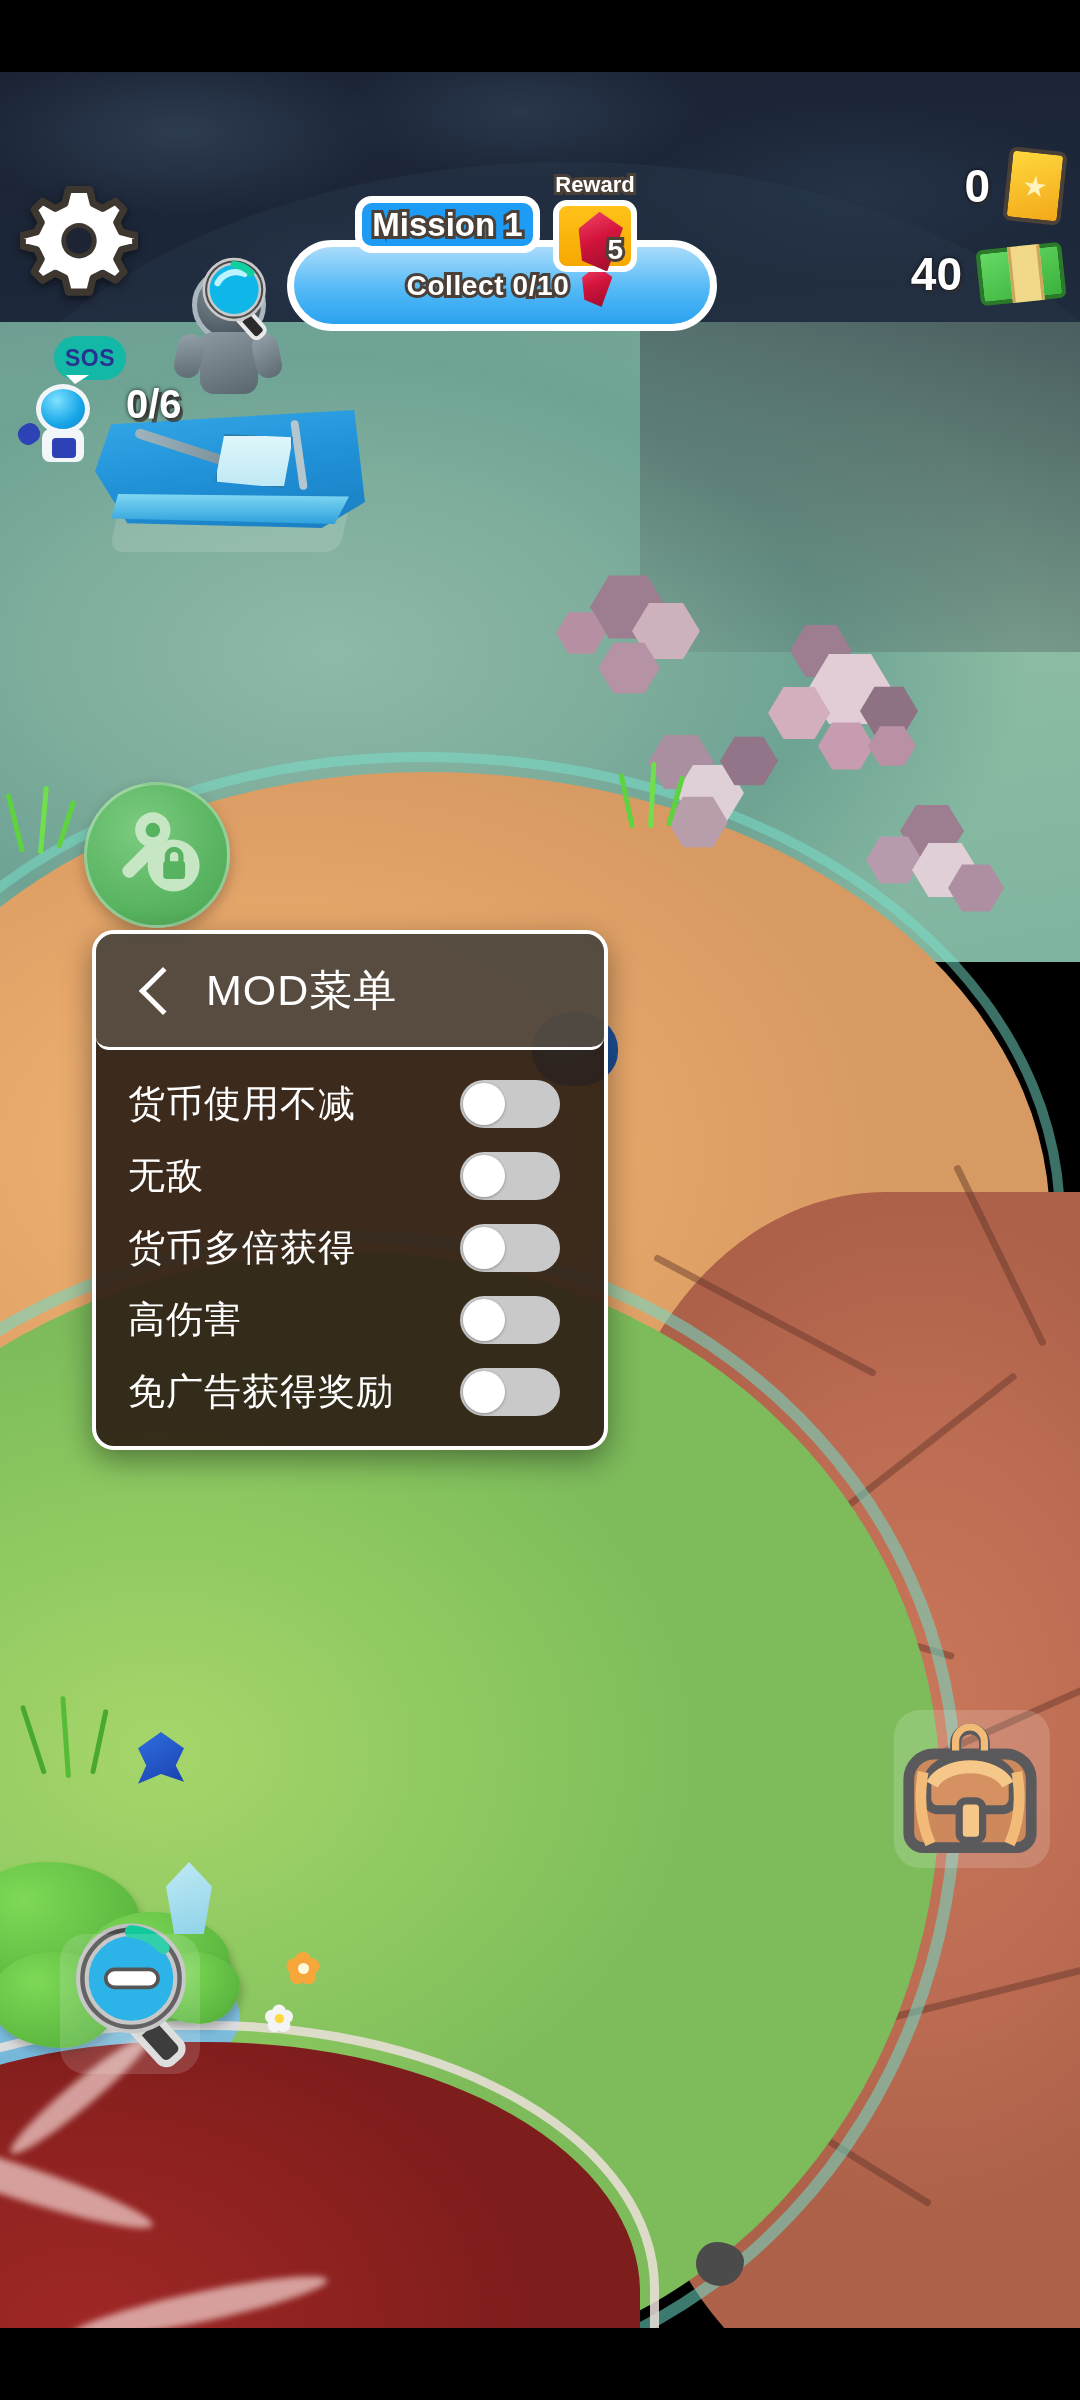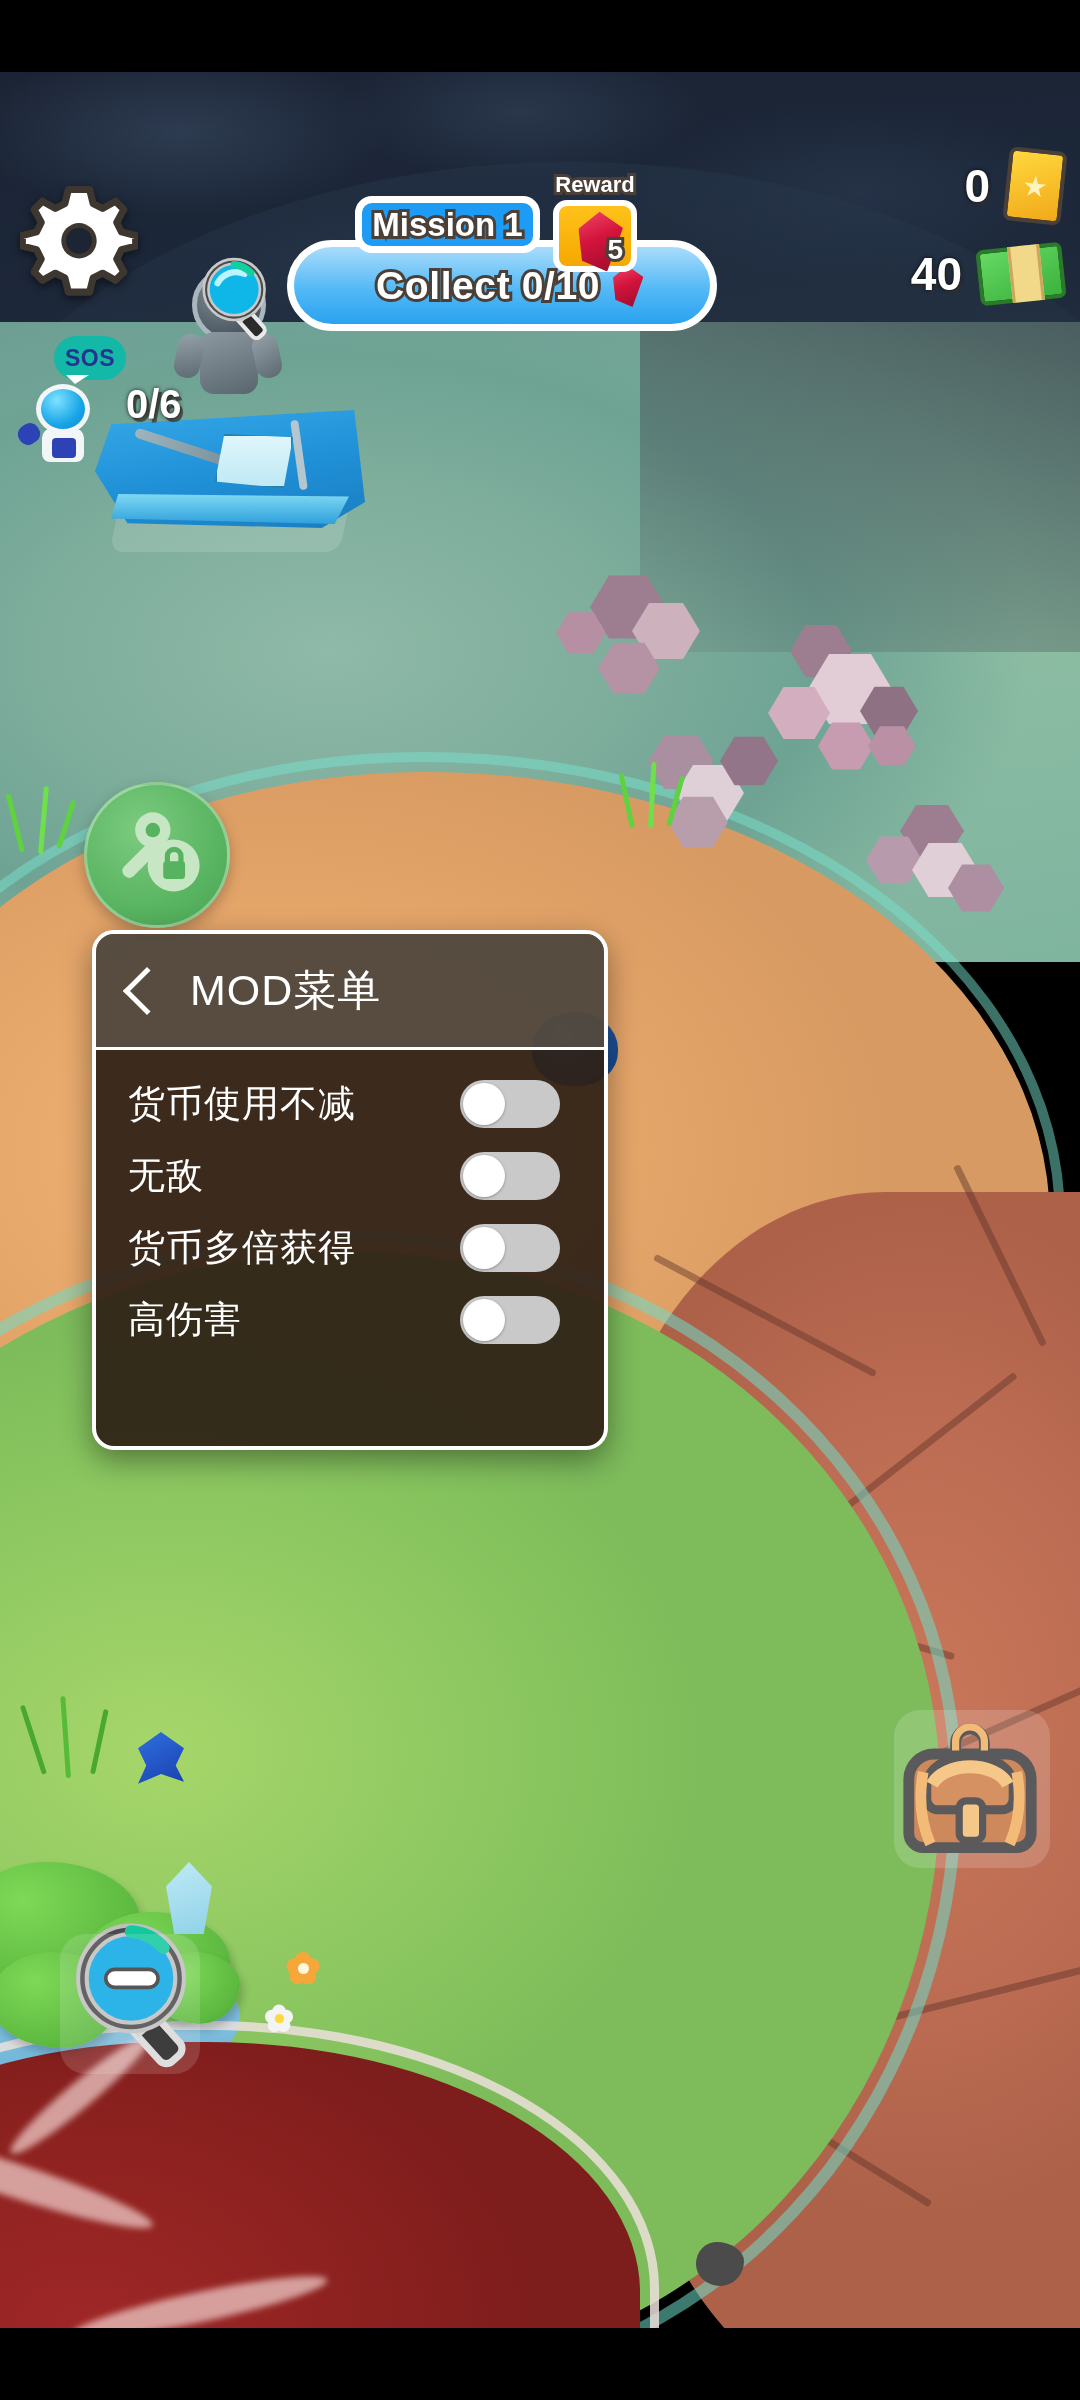--- a/index.html
+++ b/index.html
@@ -247,21 +247,21 @@
 
   
   #mission-banner { left:287px; top:196px; width:430px; height:135px; }
   .mission-sub {
     position:absolute; left:0; top:44px; width:430px; height:91px;
     background:linear-gradient(180deg,#a9dcfb 0%,#53b9f6 55%,#2aa2f0 100%);
     border:7px solid #fff; border-radius:46px;
     display:flex; align-items:center; justify-content:center; gap:12px;
   }
   .mission-sub-txt {
-    font-size:39px; font-weight:bold; color:#fff; letter-spacing:.6px;
+    font-size:28px; font-weight:bold; color:#fff; letter-spacing:.6px;
     -webkit-text-stroke:6px #4a4038; paint-order:stroke fill;margin-left:14px;
   }
   .mission-top {
     position:absolute; left:68px; top:0; width:185px; height:57px;
     background:#1e9bf5; border:7px solid #fff; border-radius:17px;
     display:flex; align-items:center; justify-content:center; z-index:3;
   }
   .mission-top-txt {
     font-size:33px; font-weight:bold; color:#fff;
     -webkit-text-stroke:6px #4a4038; paint-order:stroke fill;
@@ -354,21 +354,21 @@
     background:rgba(46,32,22,.93);
     border:4px solid #ffffff;
     border-radius:22px;
     overflow:hidden;
     box-shadow:0 10px 30px rgba(0,0,0,.4);
   }
   #mod-header {
     height:116px; display:flex; align-items:center;
     background:rgba(110,104,92,.55);
     border-bottom:3px solid #ffffff;
-    padding-left:26px; gap:26px;
+    padding-left:42px; gap:26px;border-radius:13px;
   }
   .back-chevron {
     width:34px; height:34px; border-left:5px solid #fff; border-bottom:5px solid #fff;
     transform:rotate(45deg); margin-left:8px; cursor:pointer;
   }
   #mod-title { font-size:43px; color:#fff; font-weight:400; letter-spacing:1px; }
   #mod-list { padding:18px 0 10px 0; }
   .mod-row {
     display:flex; align-items:center; justify-content:space-between;
     padding:0 44px 0 32px; height:72px;
@@ -638,19 +638,25 @@
         <span class="toggle">
             <span class="knob"></span>
           </span>
       </div>
       <div class="mod-row">
         <span class="mod-label">高伤害</span>
         <span class="toggle">
             <span class="knob"></span>
           </span>
       </div>
+      <div class="mod-row">
+        <span class="mod-label">免广告获得奖励</span>
+        <span class="toggle">
+            <span class="knob"></span>
+          </span>
+      </div>
     </div>
   </div>
 
   <div class="bar top"></div>
   <div class="bar bottom"></div>
 
 </div>
 
 </body></html>

